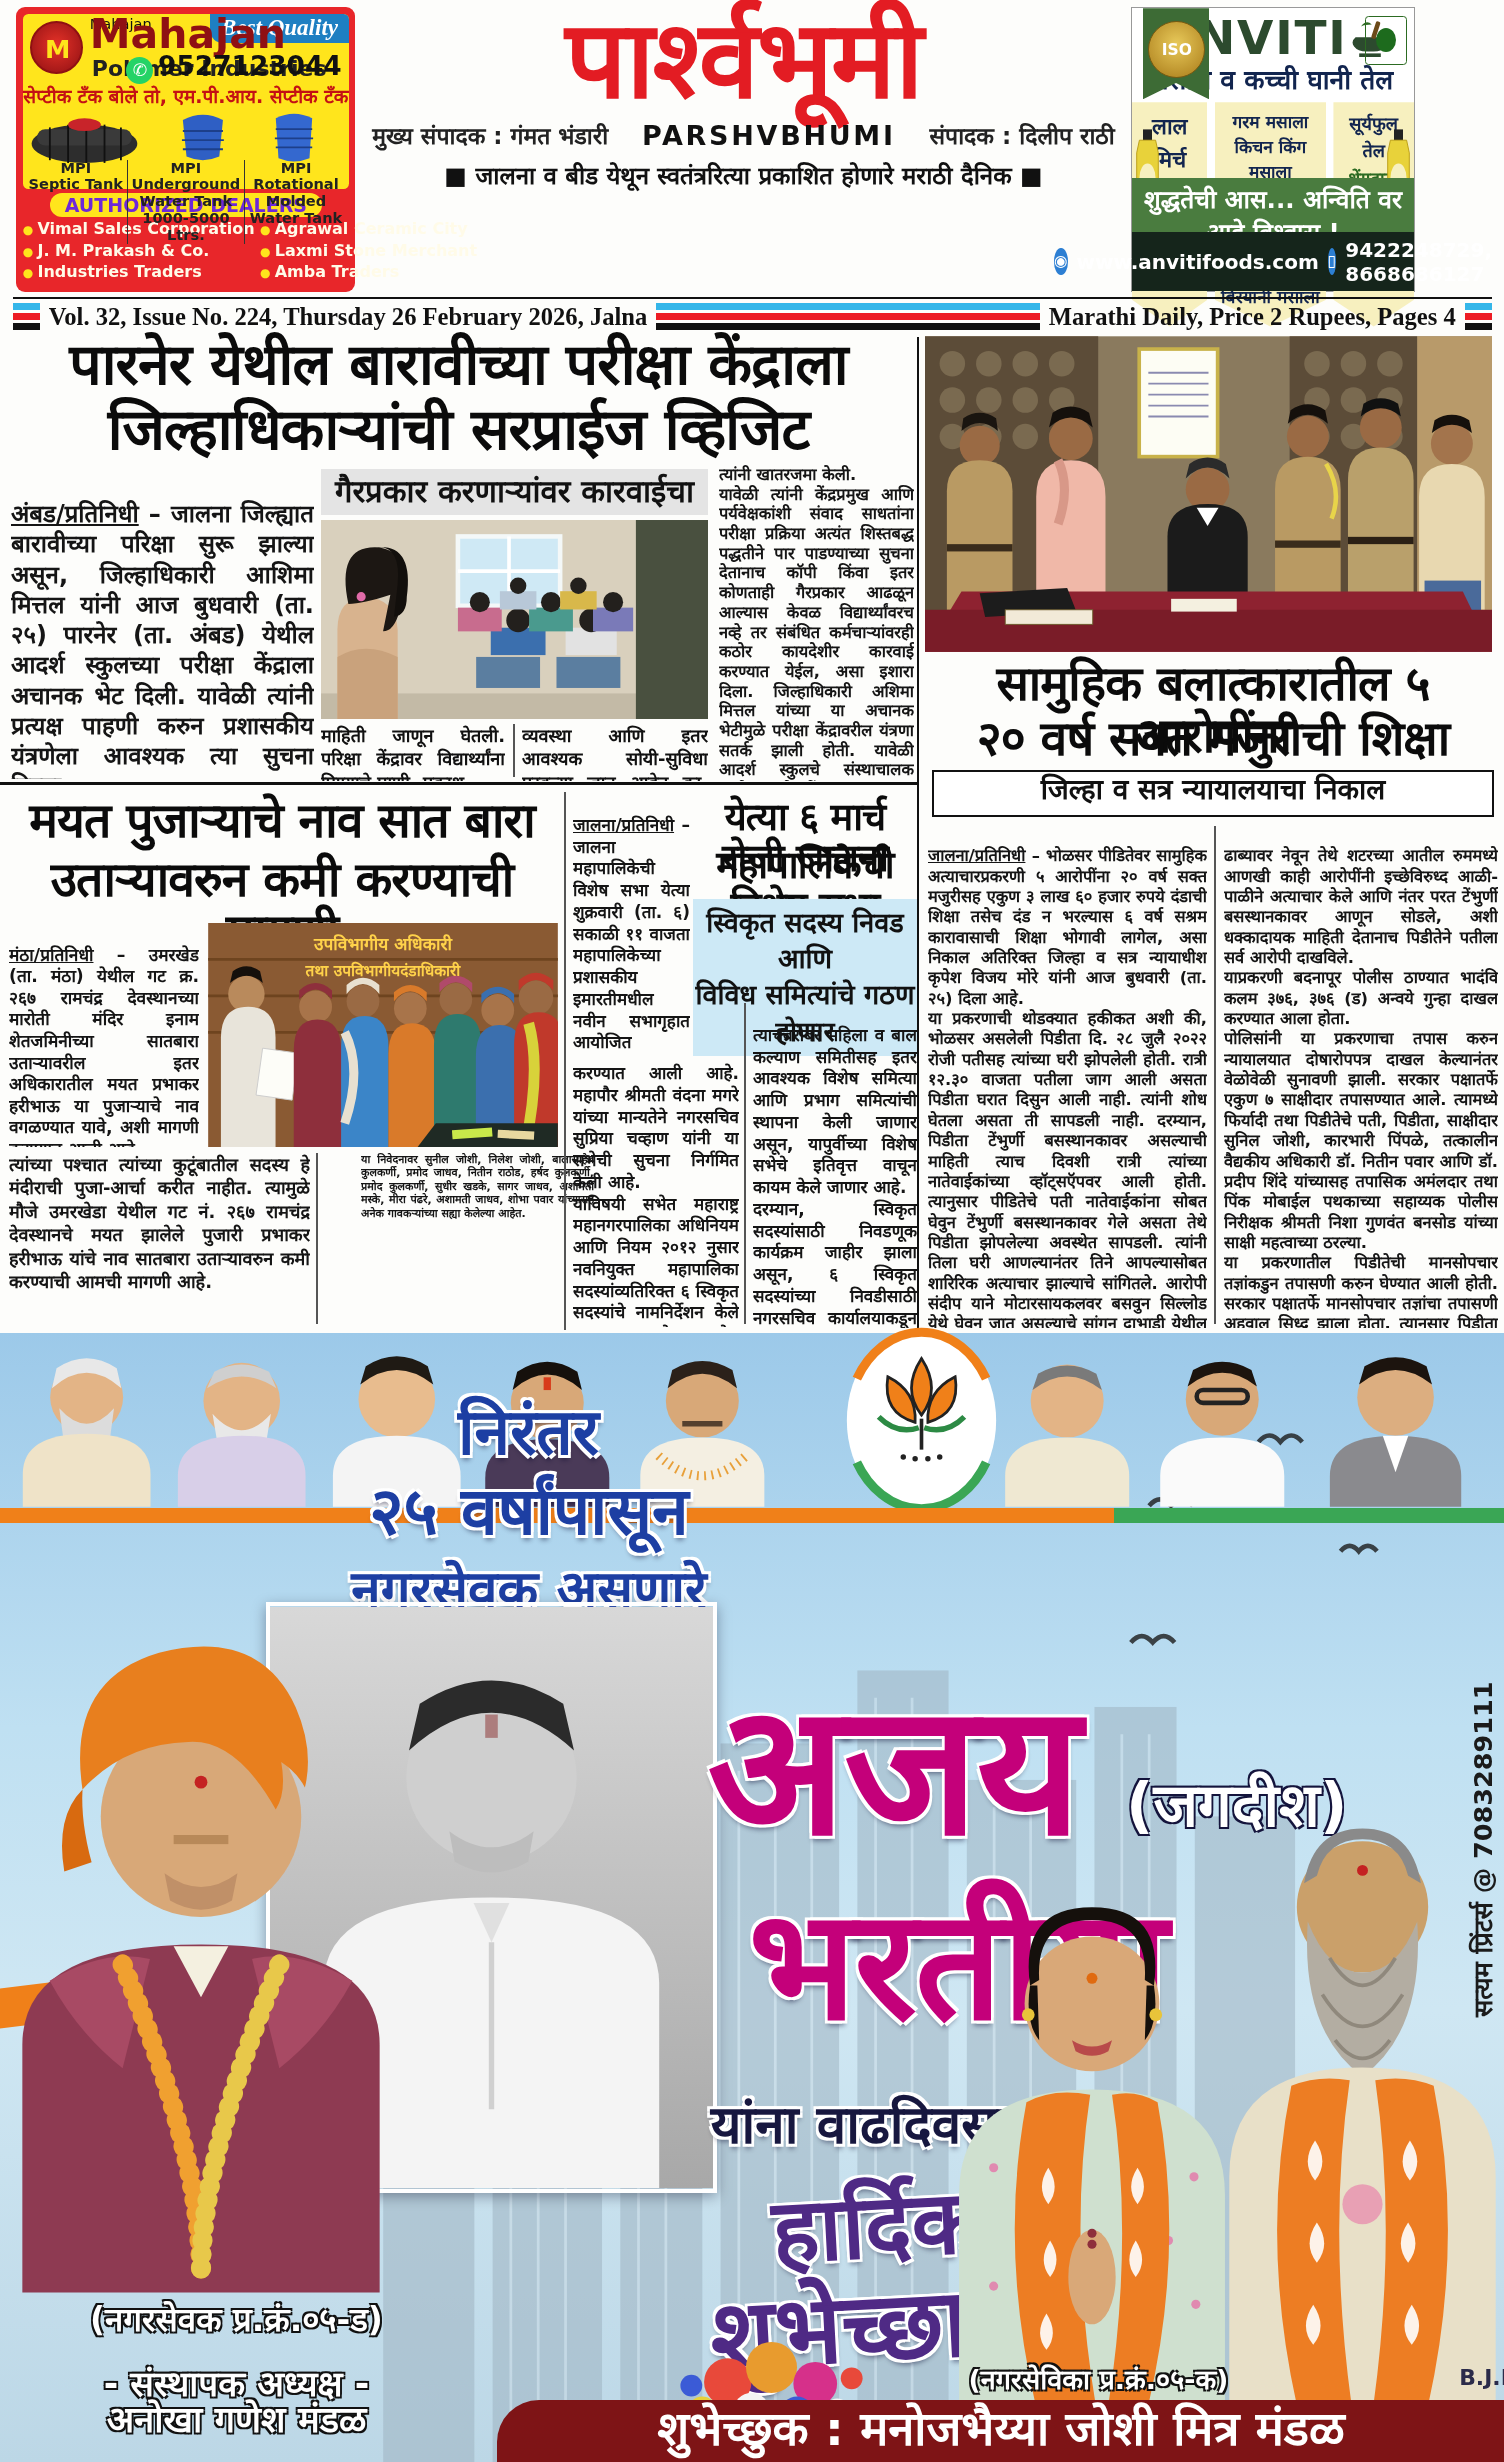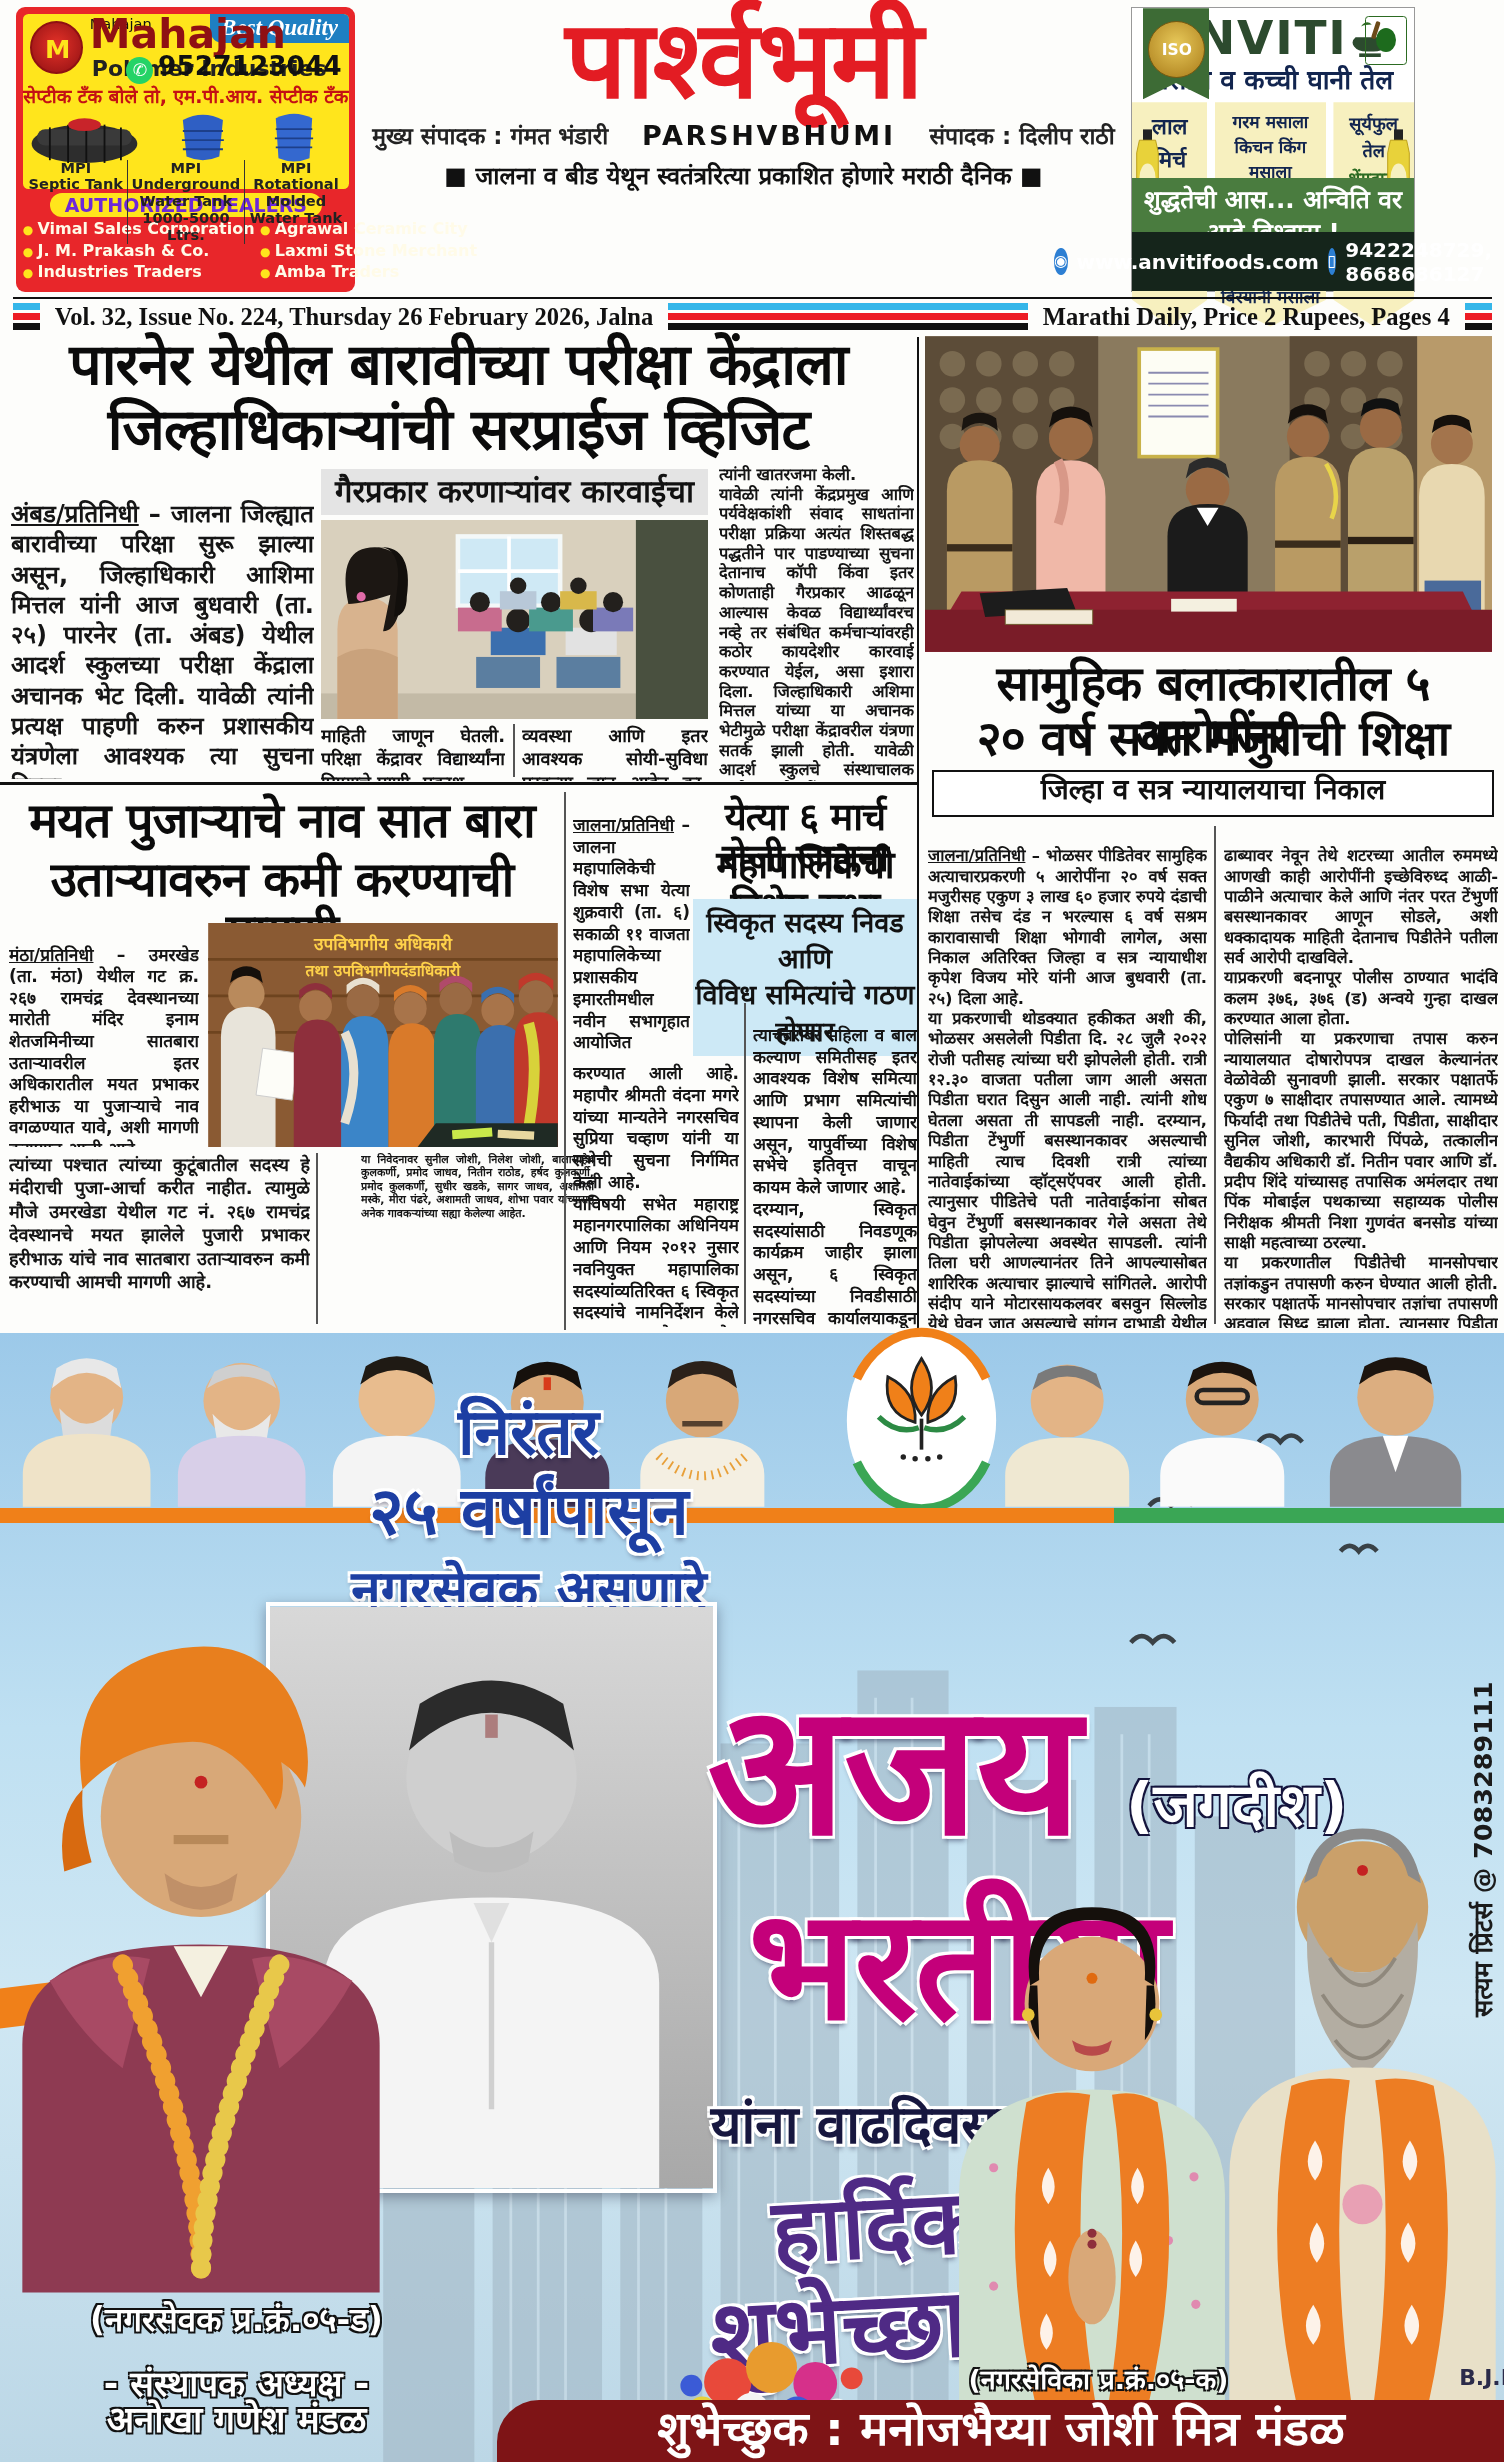--- a/index.html
+++ b/index.html
@@ -9,21 +9,21 @@
   .ctr{text-align:center;}
   .clip{overflow:hidden;}
 
   
   .mast-title{font-size:108px;font-weight:800;color:#e31c23;letter-spacing:-1.8px;line-height:1;}
   .mast-sub{font-size:23px;font-weight:700;color:#222;}
   .mast-en{font-size:27px;font-weight:800;letter-spacing:2.7px;color:#111;}
   .mast-tag{font-size:24px;font-weight:800;color:#111;}
 
   
-  .dateline{display:flex;align-items:center;gap:15px;border-top:2.7px solid #111;padding-top:3.6px;}
+  .dateline{display:flex;align-items:center;gap:9px;border-top:2.7px solid #111;padding-top:3.6px;}
   .stripes{display:flex;flex-direction:column;gap:3.6px;}
   .stripes div{height:6.4px;}
   .s-c{background:#35b6e9;} .s-r{background:#ed1c24;} .s-k{background:#111;}
   .dl-txt{font-family:"Liberation Serif",serif;font-weight:700;font-size:24.6px;white-space:nowrap;}
 
   
   .headline{font-weight:800;color:#0b0b0b;line-height:1.08;letter-spacing:-0.9px;}
   .body-txt{font-weight:600;color:#151515;text-align:justify;white-space:pre-line;}
   .lead{text-decoration:underline;font-weight:800;}
   .sub-gray{background:#e4e4e4;font-weight:800;font-size:31px;text-align:center;line-height:1.45;}

